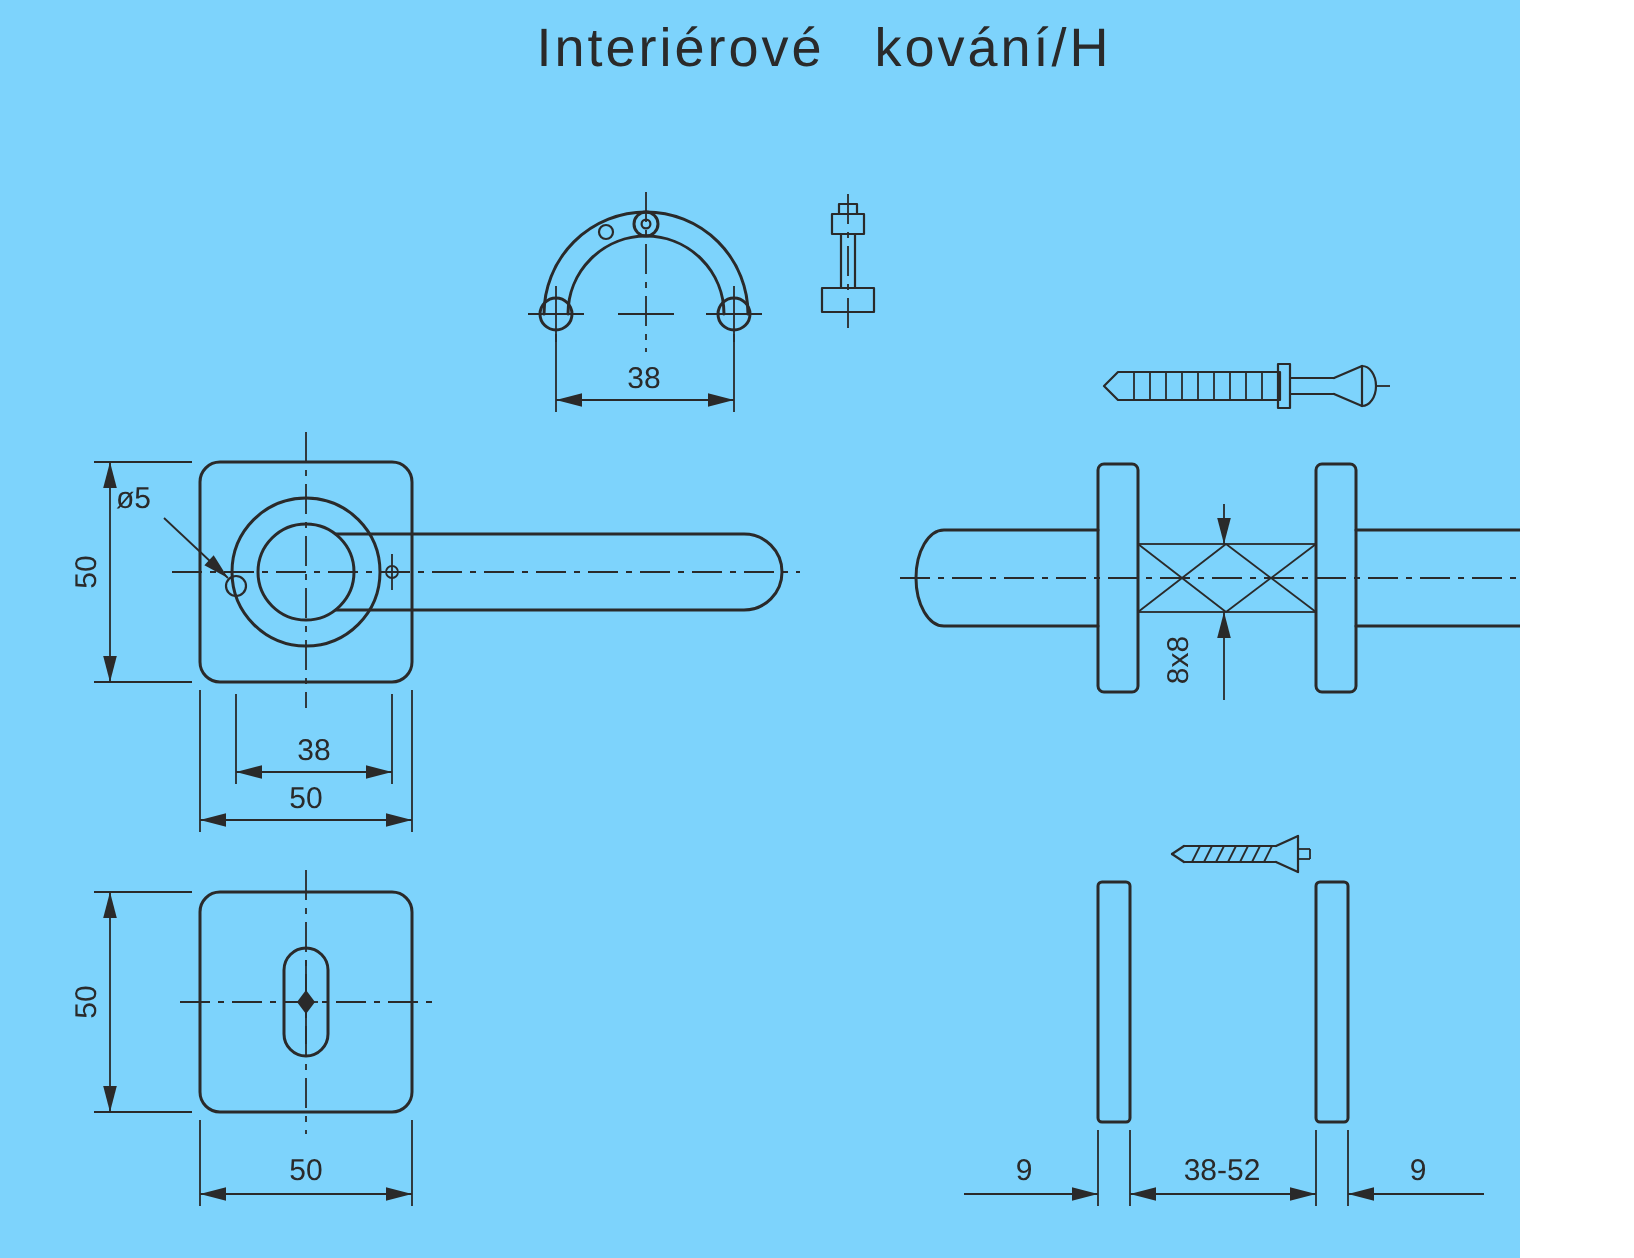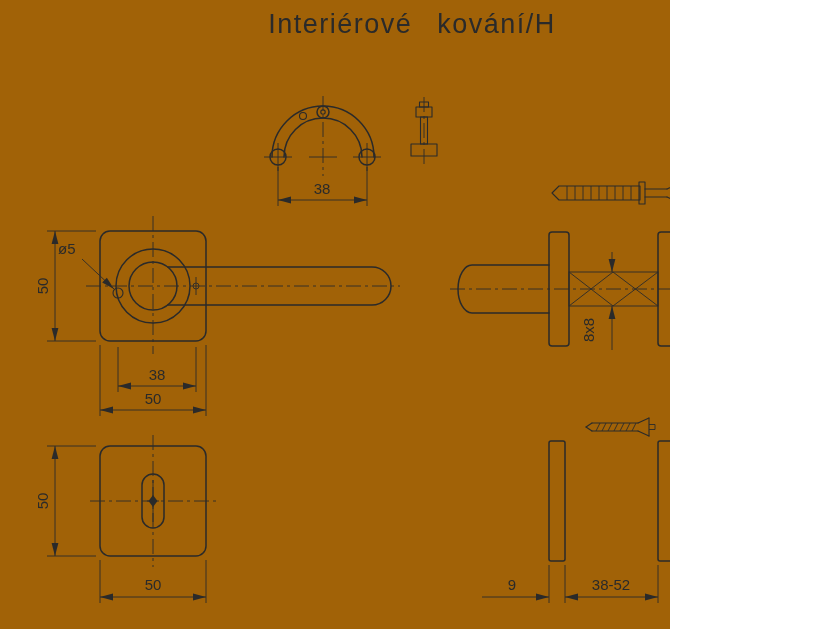--- a/index.html
+++ b/index.html
@@ -1,19 +1,19 @@
 <!DOCTYPE html>
 <html><head>
 <meta charset="utf-8">
 <style>
   html,body { margin:0; padding:0; background:#ffffff; }
   .page {
     position:relative;
-    width:670px; height:629px;
-    background:#a16207;
+    width:760px; height:629px;
+    background:#7dd3fc;
     font-family:"Liberation Sans", sans-serif;
     overflow:hidden;
   }
   svg { display:block; }
   .title-text {
     font-family:"Liberation Sans", sans-serif;
     font-size:27px;
     letter-spacing:1.5px;
     word-spacing:16px;
     fill:#2a2a2a;

